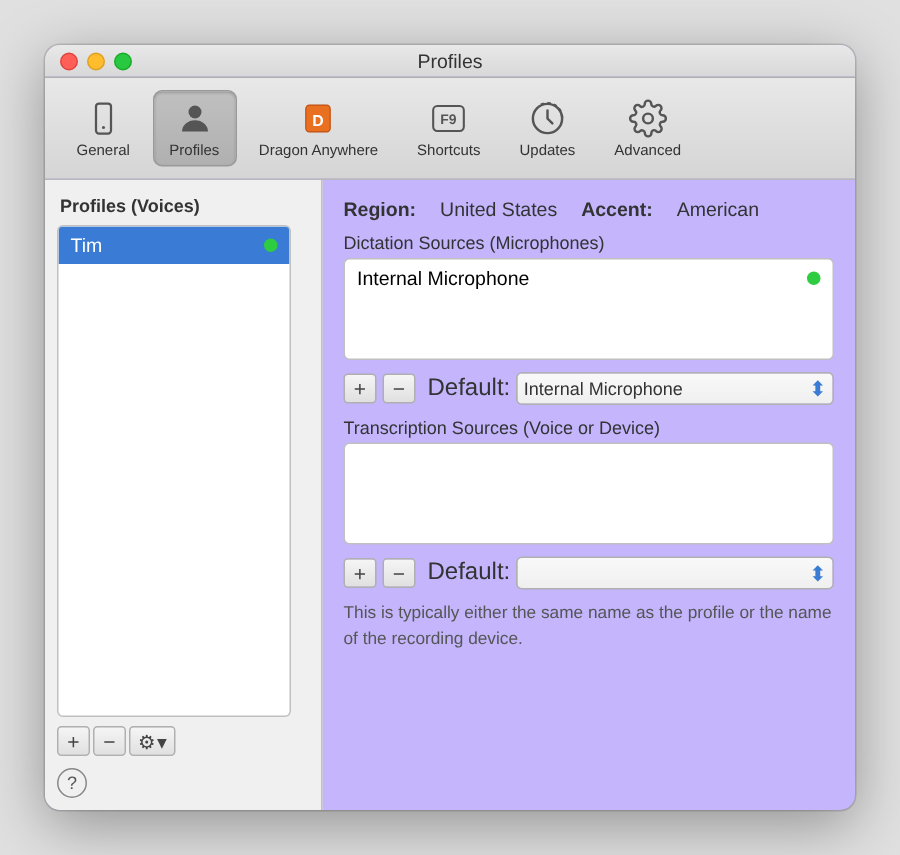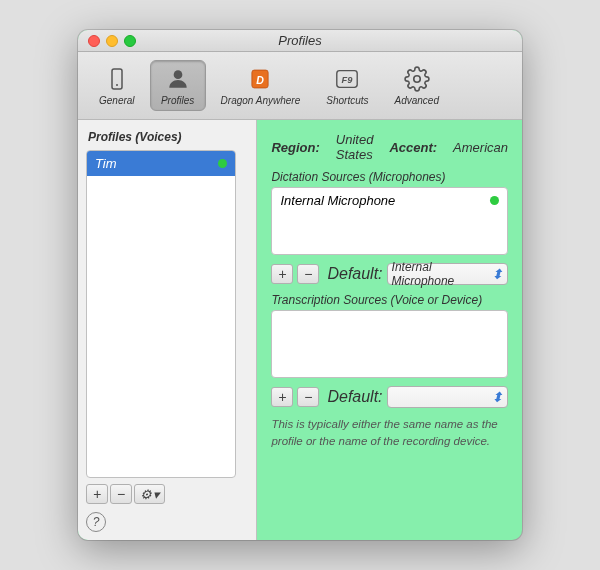--- a/index.html
+++ b/index.html
@@ -6,26 +6,25 @@
     body {
       background: #e0e0e0;
       display: flex;
       justify-content: center;
       align-items: center;
       width: 600px;
       height: 570px;
       font-family: -apple-system, BlinkMacSystemFont, "Helvetica Neue", Arial, sans-serif;
     }
     .window {
-      width: 444px;
-      background: #86efac;
+      width: 540px;
+      background: #c4b5fd;
       border-radius: 10px;
       box-shadow: 0 10px 40px rgba(0,0,0,0.35), 0 0 0 1px rgba(0,0,0,0.15);
       overflow: hidden;
-      font-style: italic;
     }
     .titlebar {
       background: linear-gradient(to bottom, #e8e8e8, #d8d8d8);
       height: 22px;
       display: flex;
       align-items: center;
       justify-content: center;
       border-bottom: 1px solid #b0b0b0;
       position: relative;
     }
@@ -337,20 +336,30 @@
     <div class="toolbar-item">
       <div class="toolbar-icon">
         <svg width="26" height="26" viewBox="0 0 28 28">
           <rect x="3" y="5" width="22" height="18" rx="3" fill="none" stroke="#555" stroke-width="1.5"></rect>
           <text x="14" y="18" text-anchor="middle" fill="#555" font-size="10" font-weight="600">F9</text>
         </svg>
       </div>
       <span class="toolbar-label">Shortcuts</span>
     </div>
 
+    <div class="toolbar-item">
+      <div class="toolbar-icon">
+        <svg width="26" height="26" viewBox="0 0 24 24" fill="none" stroke="#555" stroke-width="1.5">
+          <circle cx="12" cy="12" r="9"></circle>
+          <path d="M12 7v5l3 3" stroke-linecap="round"></path>
+          <path d="M8 3.5A9 9 0 0 1 21 12" stroke-dasharray="2 2"></path>
+        </svg>
+      </div>
+      <span class="toolbar-label">Updates</span>
+    </div>
 
     <div class="toolbar-item">
       <div class="toolbar-icon">
         <svg width="26" height="26" viewBox="0 0 24 24" fill="none" stroke="#555" stroke-width="1.5">
           <circle cx="12" cy="12" r="3"></circle>
           <path d="M19.4 15a1.65 1.65 0 0 0 .33 1.82l.06.06a2 2 0 0 1-2.83 2.83l-.06-.06a1.65 1.65 0 0 0-1.82-.33 1.65 1.65 0 0 0-1 1.51V21a2 2 0 0 1-4 0v-.09A1.65 1.65 0 0 0 9 19.4a1.65 1.65 0 0 0-1.82.33l-.06.06a2 2 0 0 1-2.83-2.83l.06-.06A1.65 1.65 0 0 0 4.68 15a1.65 1.65 0 0 0-1.51-1H3a2 2 0 0 1 0-4h.09A1.65 1.65 0 0 0 4.6 9a1.65 1.65 0 0 0-.33-1.82l-.06-.06a2 2 0 0 1 2.83-2.83l.06.06A1.65 1.65 0 0 0 9 4.68a1.65 1.65 0 0 0 1-1.51V3a2 2 0 0 1 4 0v.09a1.65 1.65 0 0 0 1 1.51 1.65 1.65 0 0 0 1.82-.33l.06-.06a2 2 0 0 1 2.83 2.83l-.06.06A1.65 1.65 0 0 0 19.4 9a1.65 1.65 0 0 0 1.51 1H21a2 2 0 0 1 0 4h-.09a1.65 1.65 0 0 0-1.51 1z"></path>
         </svg>
       </div>
       <span class="toolbar-label">Advanced</span>
     </div>

